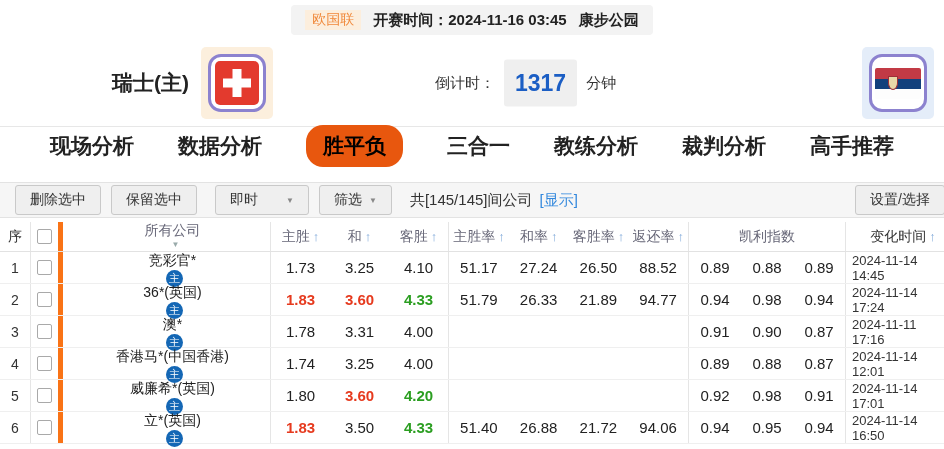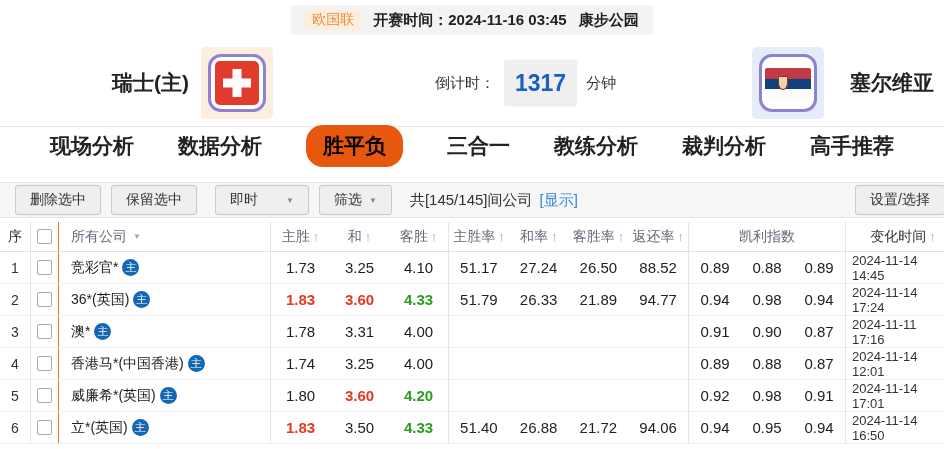--- a/index.html
+++ b/index.html
@@ -58,21 +58,21 @@
   .settings{margin-left:auto;margin-right:-16px;white-space:nowrap;}
 
   
   .table-wrap{margin-top:4px;position:relative;}
   .tr{display:flex;align-items:stretch;border-bottom:1px solid #efefef;}
   .tr.head{height:30px;color:#667;font-size:14px;border-bottom:1px solid #e2e2e2;}
   .tr.row{height:32px;font-size:15px;color:#222;background:#fff;}
   .td,.th{display:flex;align-items:center;}
   .c-seq{width:30px;justify-content:center;font-size:14px;color:#333;}
   .c-check{width:28px;justify-content:center;border-left:1px solid #e5e5e5;}
-  .c-company{width:212px;border-left:1px solid #f97316;padding-left:12px;font-size:14px;}
+  .c-company{width:212px;border-left:5px solid #f97316;padding-left:12px;font-size:14px;flex-direction:column;}
   .c-odds{width:178px;border-left:1px solid #e5e5e5;}
   .c-rates{width:240px;border-left:1px solid #e5e5e5;}
   .c-kelly{width:157px;border-left:1px solid #e5e5e5;}
   .c-time{width:99px;border-left:1px solid #e5e5e5;padding-left:6px;font-size:13px;color:#333;}
   .grp{display:flex;}
   .grp > span, .grp > .hcell{flex:1;display:flex;align-items:center;justify-content:center;}
   .num{text-align:center;}
   .red{color:var(--odds-red);font-weight:bold;}
   .green{color:var(--odds-green);font-weight:bold;}
   .arrow{color:var(--sort-arrow);font-weight:bold;font-size:13px;margin-left:3px;}
@@ -110,21 +110,20 @@
       <span>分钟</span>
     </div>
     <div class="team away">
       <span class="flag-wrap away-bg">
         <span class="flag-box">
             <span class="serbia">
               <span class="crest"></span>
             </span>
           </span>
       </span>
-      <span class="team-name">塞尔维亚</span>
     </div>
   </div>
 
   <div class="tab-bar">
       <div class="tab">现场分析</div>
       <div class="tab">数据分析</div>
       <div class="tab active">胜平负</div>
       <div class="tab">三合一</div>
       <div class="tab">教练分析</div>
       <div class="tab">裁判分析</div>

